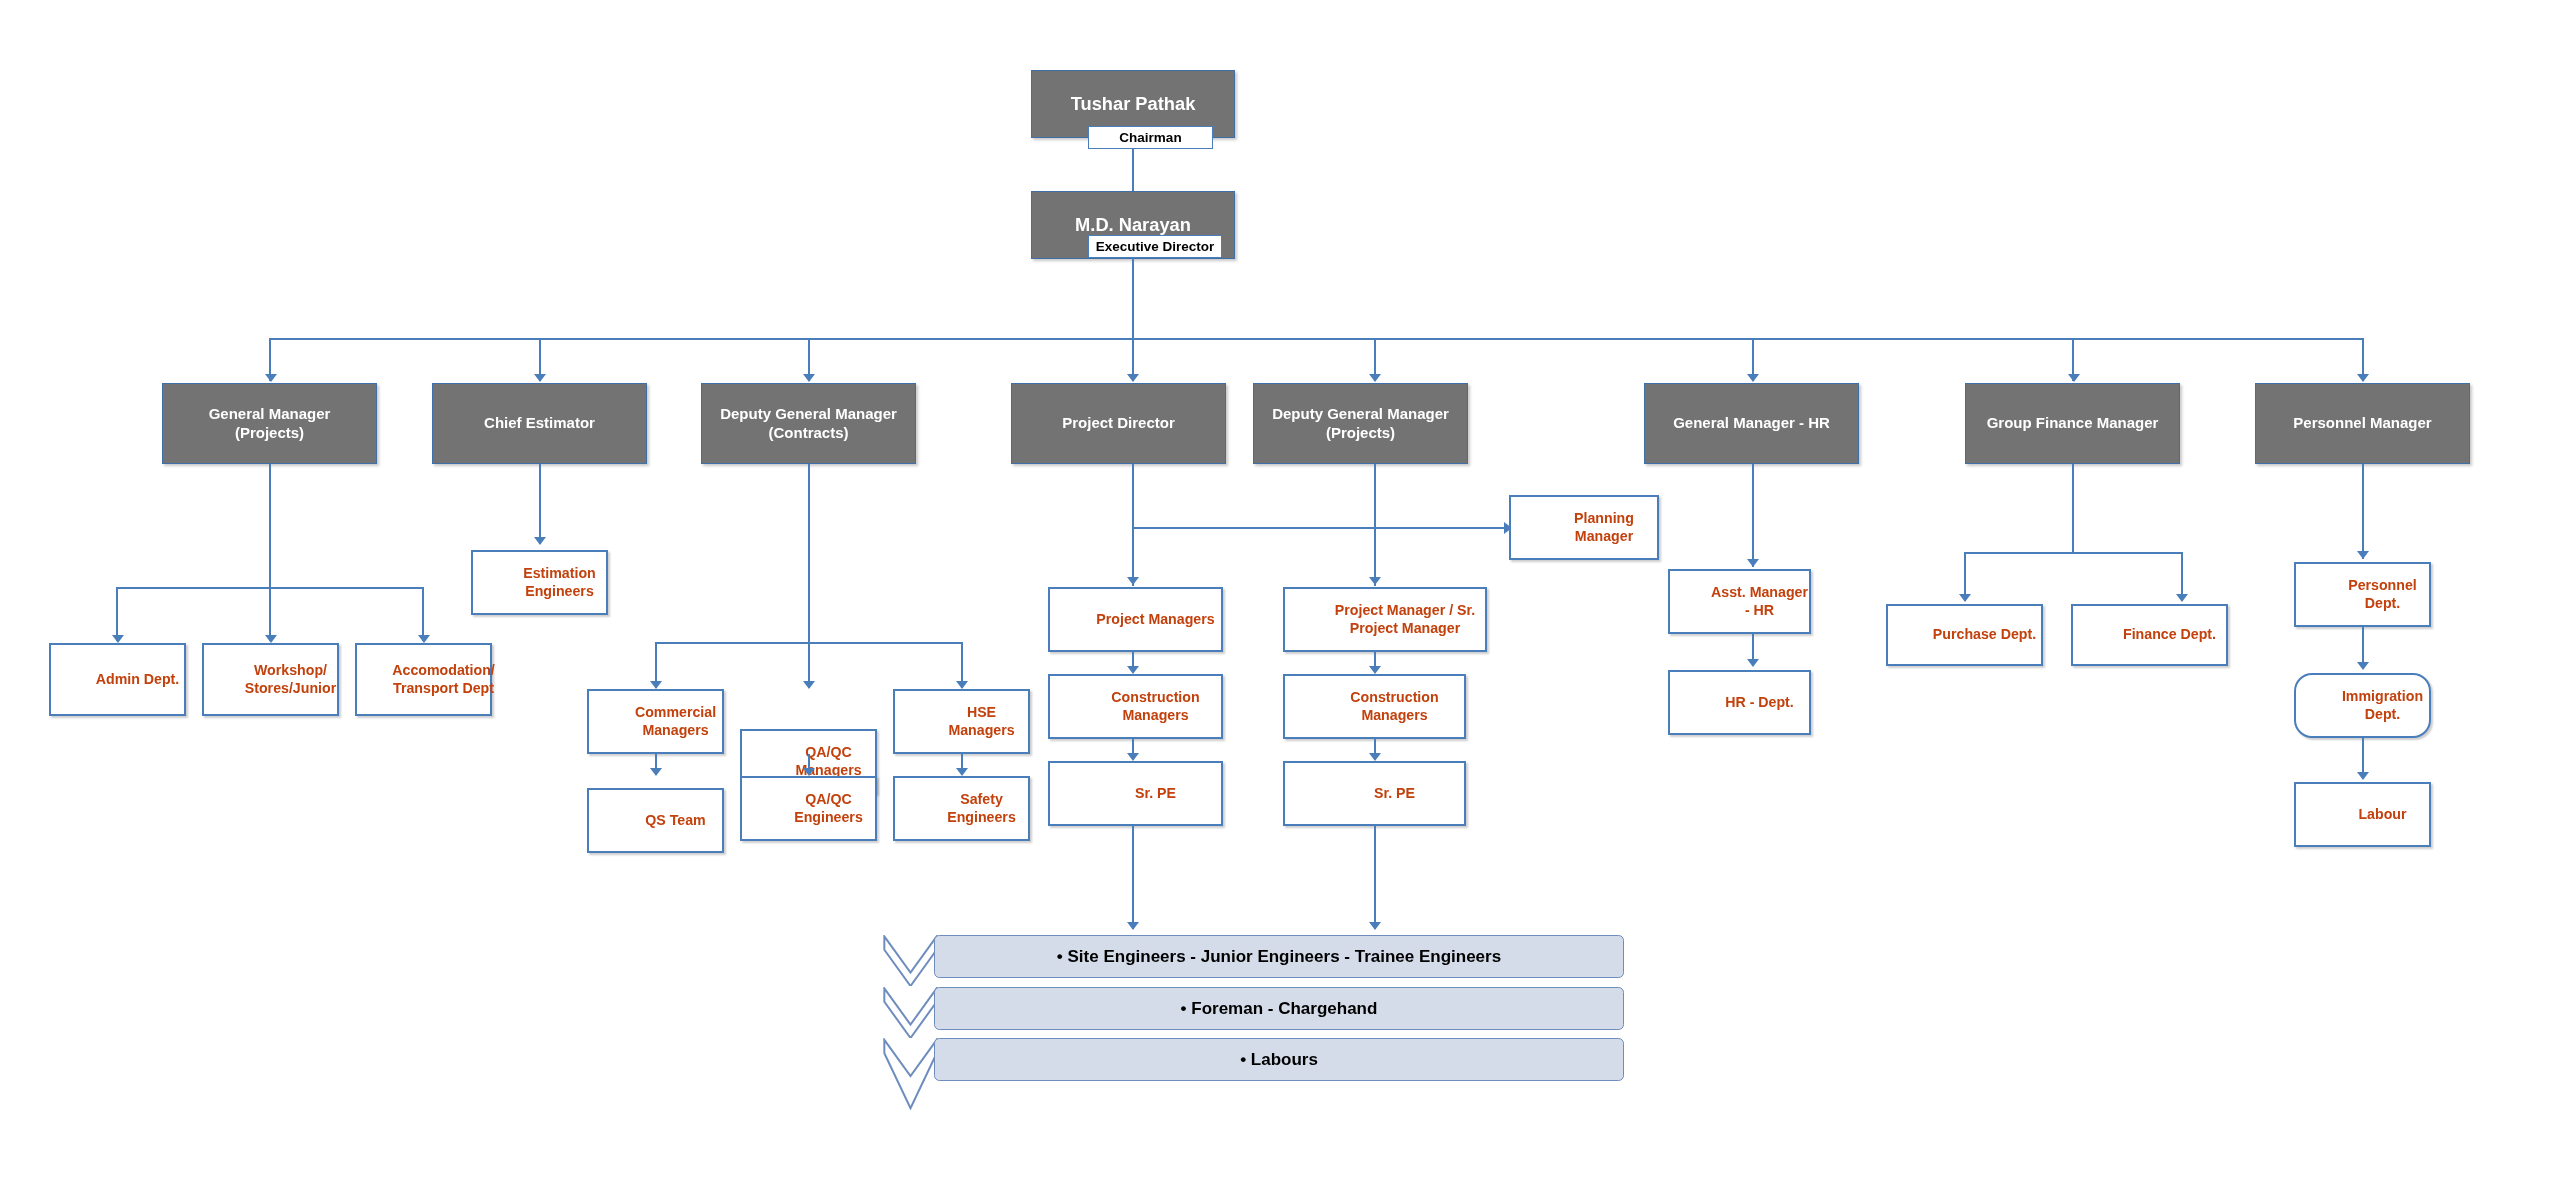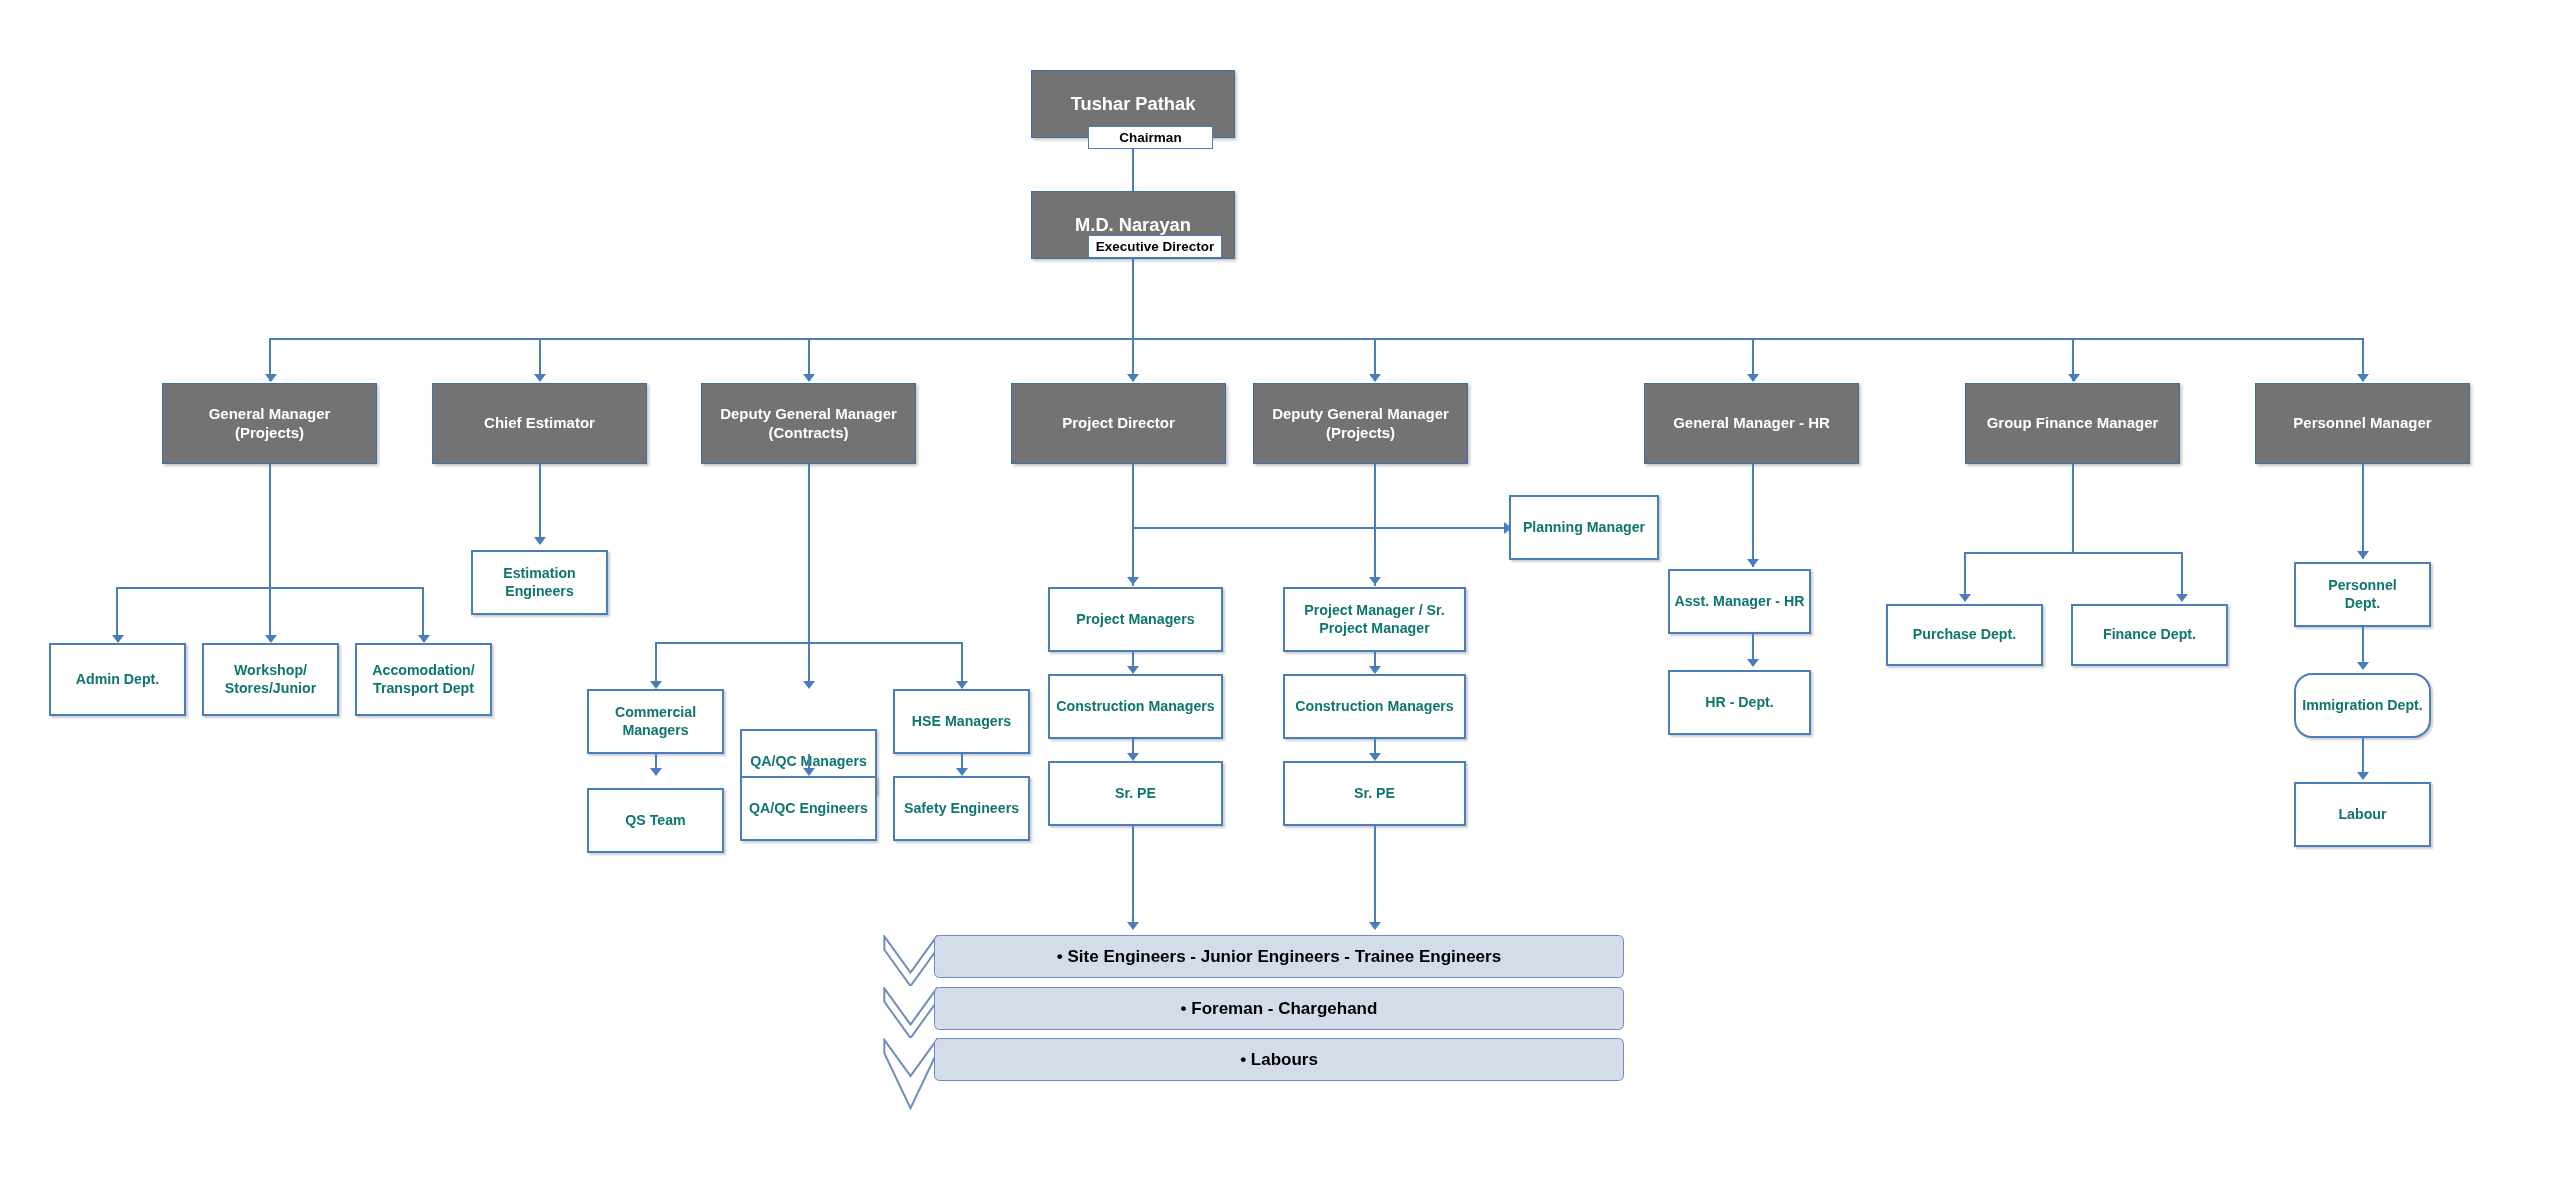--- a/index.html
+++ b/index.html
@@ -39,23 +39,24 @@
     display:flex;
     align-items:center;
     justify-content:center;
     text-align:center;
     z-index:6;
   }
   
   .plain{
     background:#FFFFFF;
     border:2px solid #4A7EBB;
-    color:#0f766e;
+    color:#c2410c;
     font-weight:bold;
     box-shadow:2px 2px 2px rgba(0,0,0,0.20);
+    padding-left:40px;
   }
   
   .banner{
     position:absolute;
     box-sizing:border-box;
     background:#D4DCEA;
     border:1.4px solid #6E8DBE;
     border-radius:5.4px;
     color:#000000;
     font-weight:bold;
@@ -257,21 +258,21 @@
   <div class="ln v" style="left:1132px;top:826px;height:103px;"></div>
   <div class="arrow" style="left:1127px;top:922px;"></div>
 
   <div class="node plain" style="left:1509px;top:495px;width:150px;height:65px;font-size:14.2px;">
     <span>Planning Manager</span>
   </div>
 
   <div class="ln v" style="left:1374px;top:464px;height:122px;"></div>
   <div class="arrow" style="left:1369px;top:577px;"></div>
 
-  <div class="node plain" style="left:1283px;top:587px;width:183px;height:65px;font-size:14.2px;white-space:pre-line;">
+  <div class="node plain" style="left:1283px;top:587px;width:204px;height:65px;font-size:14.2px;white-space:pre-line;">
     <span>Project Manager / Sr.
 Project Manager</span>
   </div>
   <div class="ln v" style="left:1374px;top:652px;height:19px;"></div>
   <div class="arrow" style="left:1369px;top:666px;"></div>
 
   <div class="node plain" style="left:1283px;top:674px;width:183px;height:65px;font-size:14.2px;">
     <span>Construction Managers</span>
   </div>
   <div class="ln v" style="left:1374px;top:739px;height:19px;"></div>

